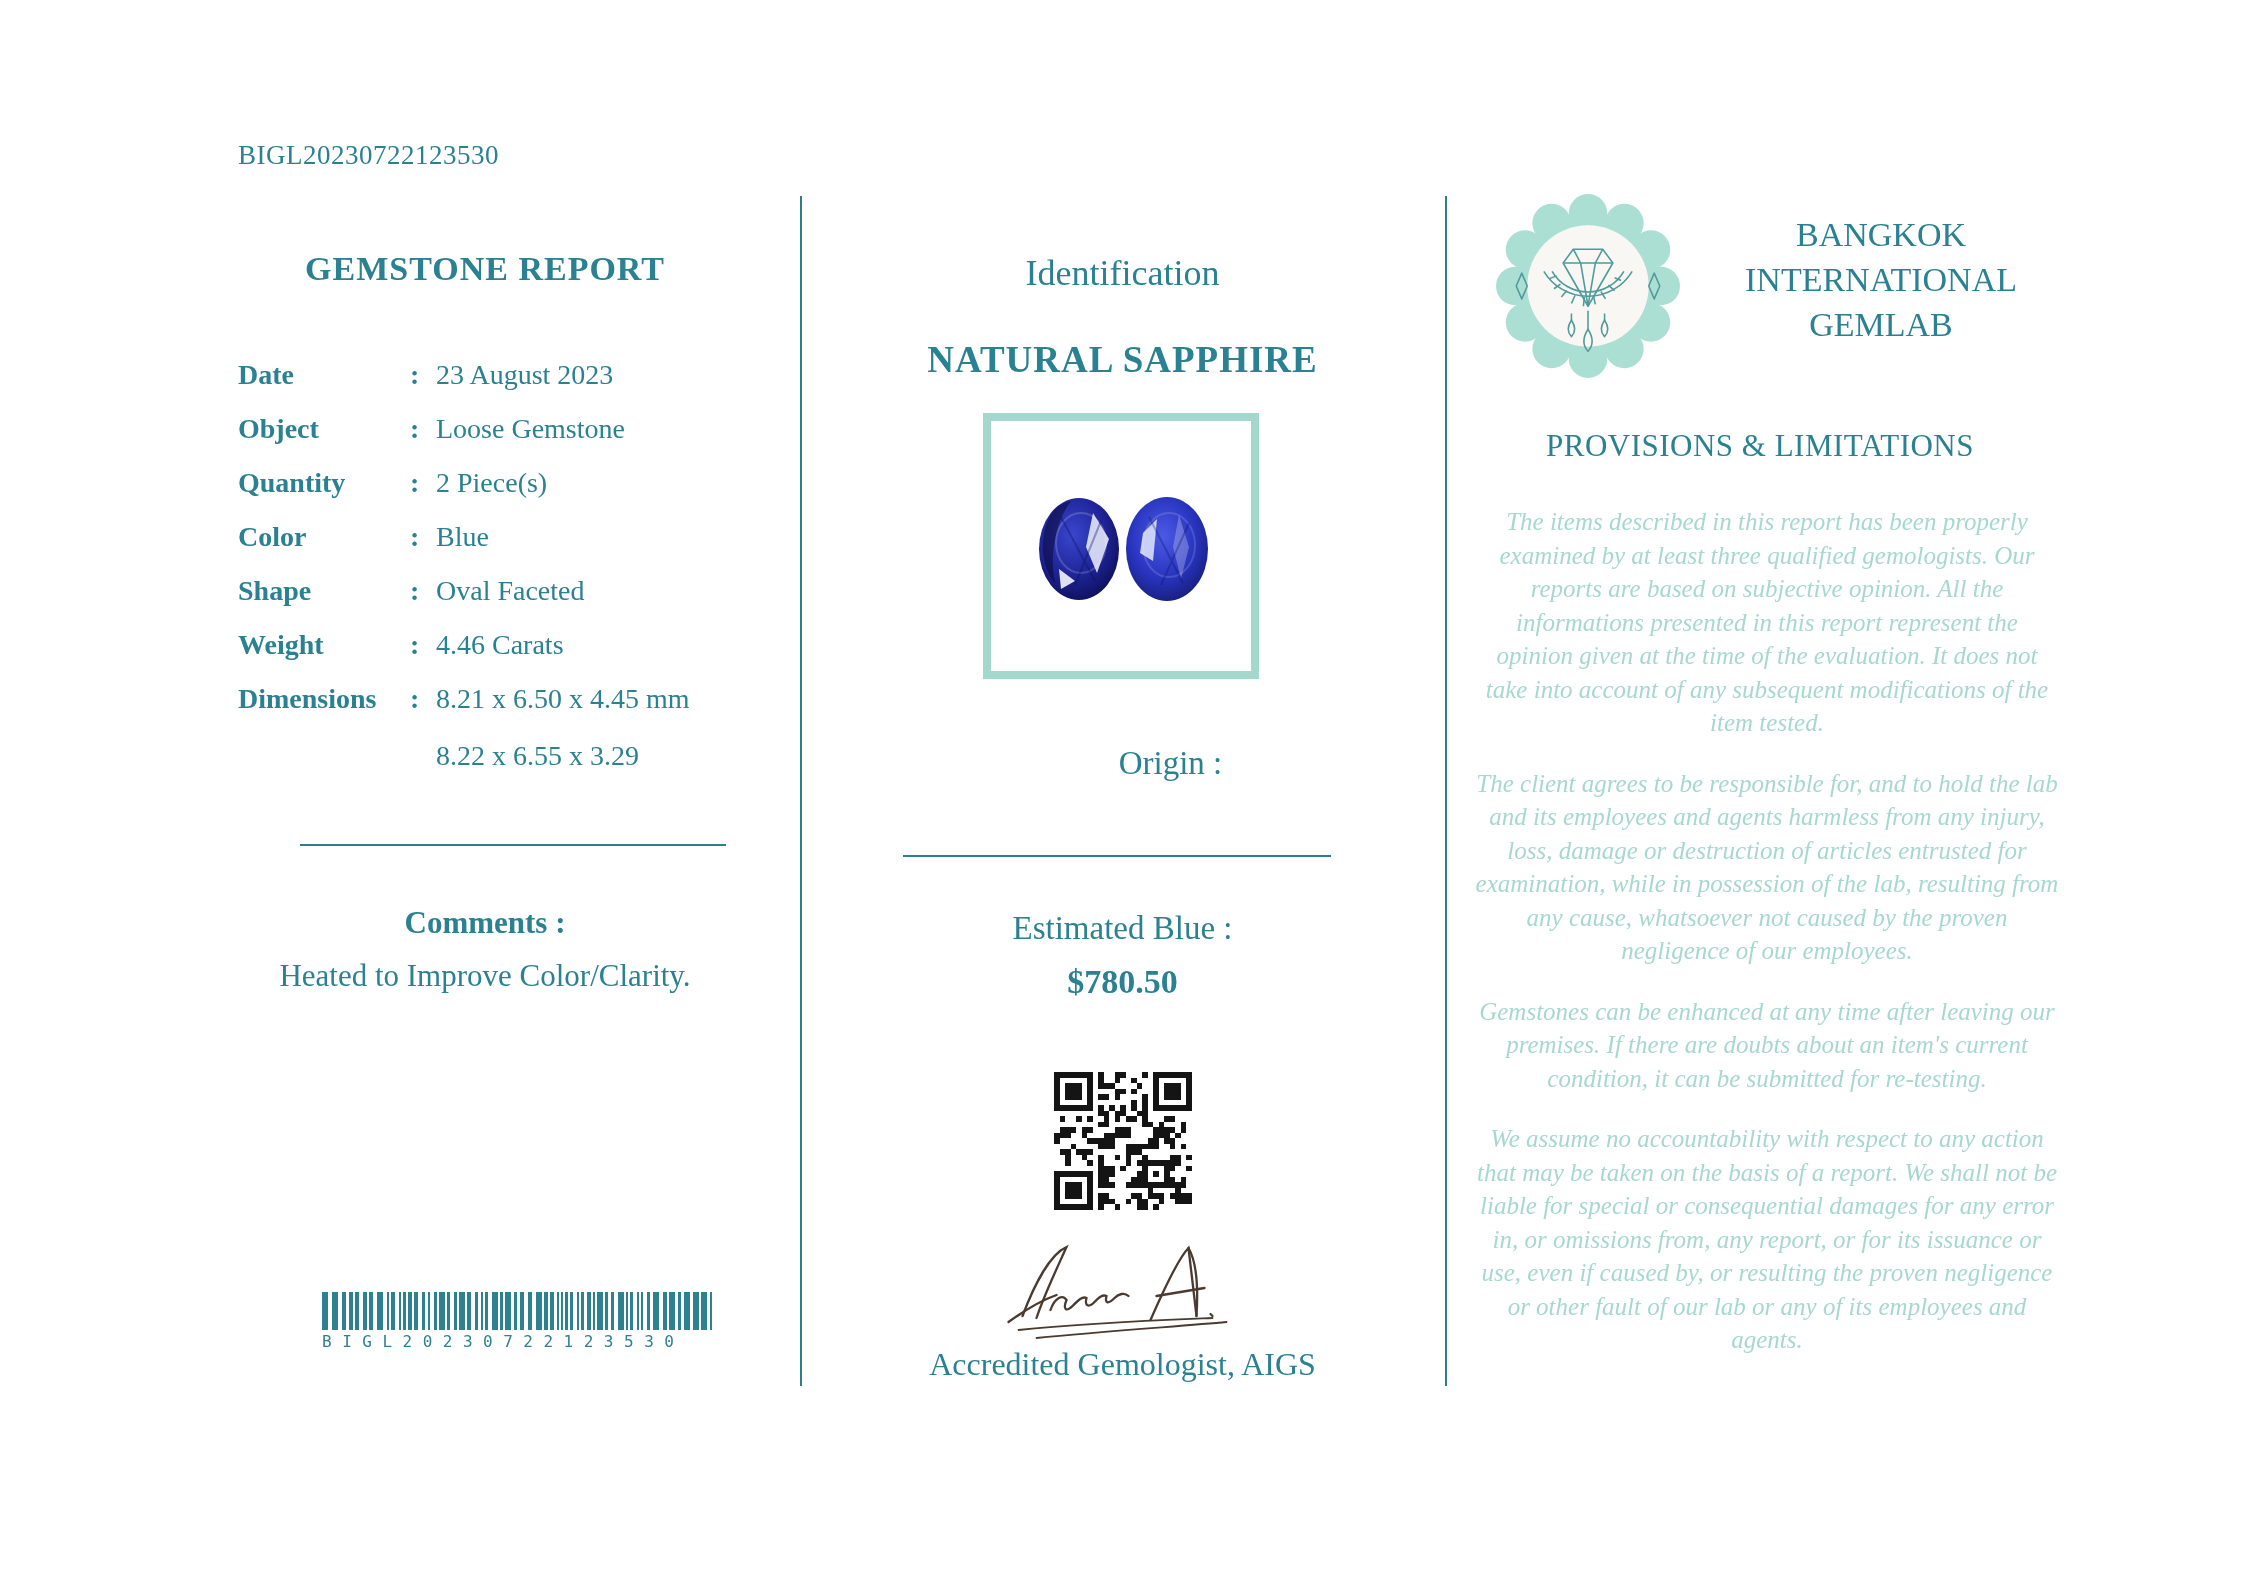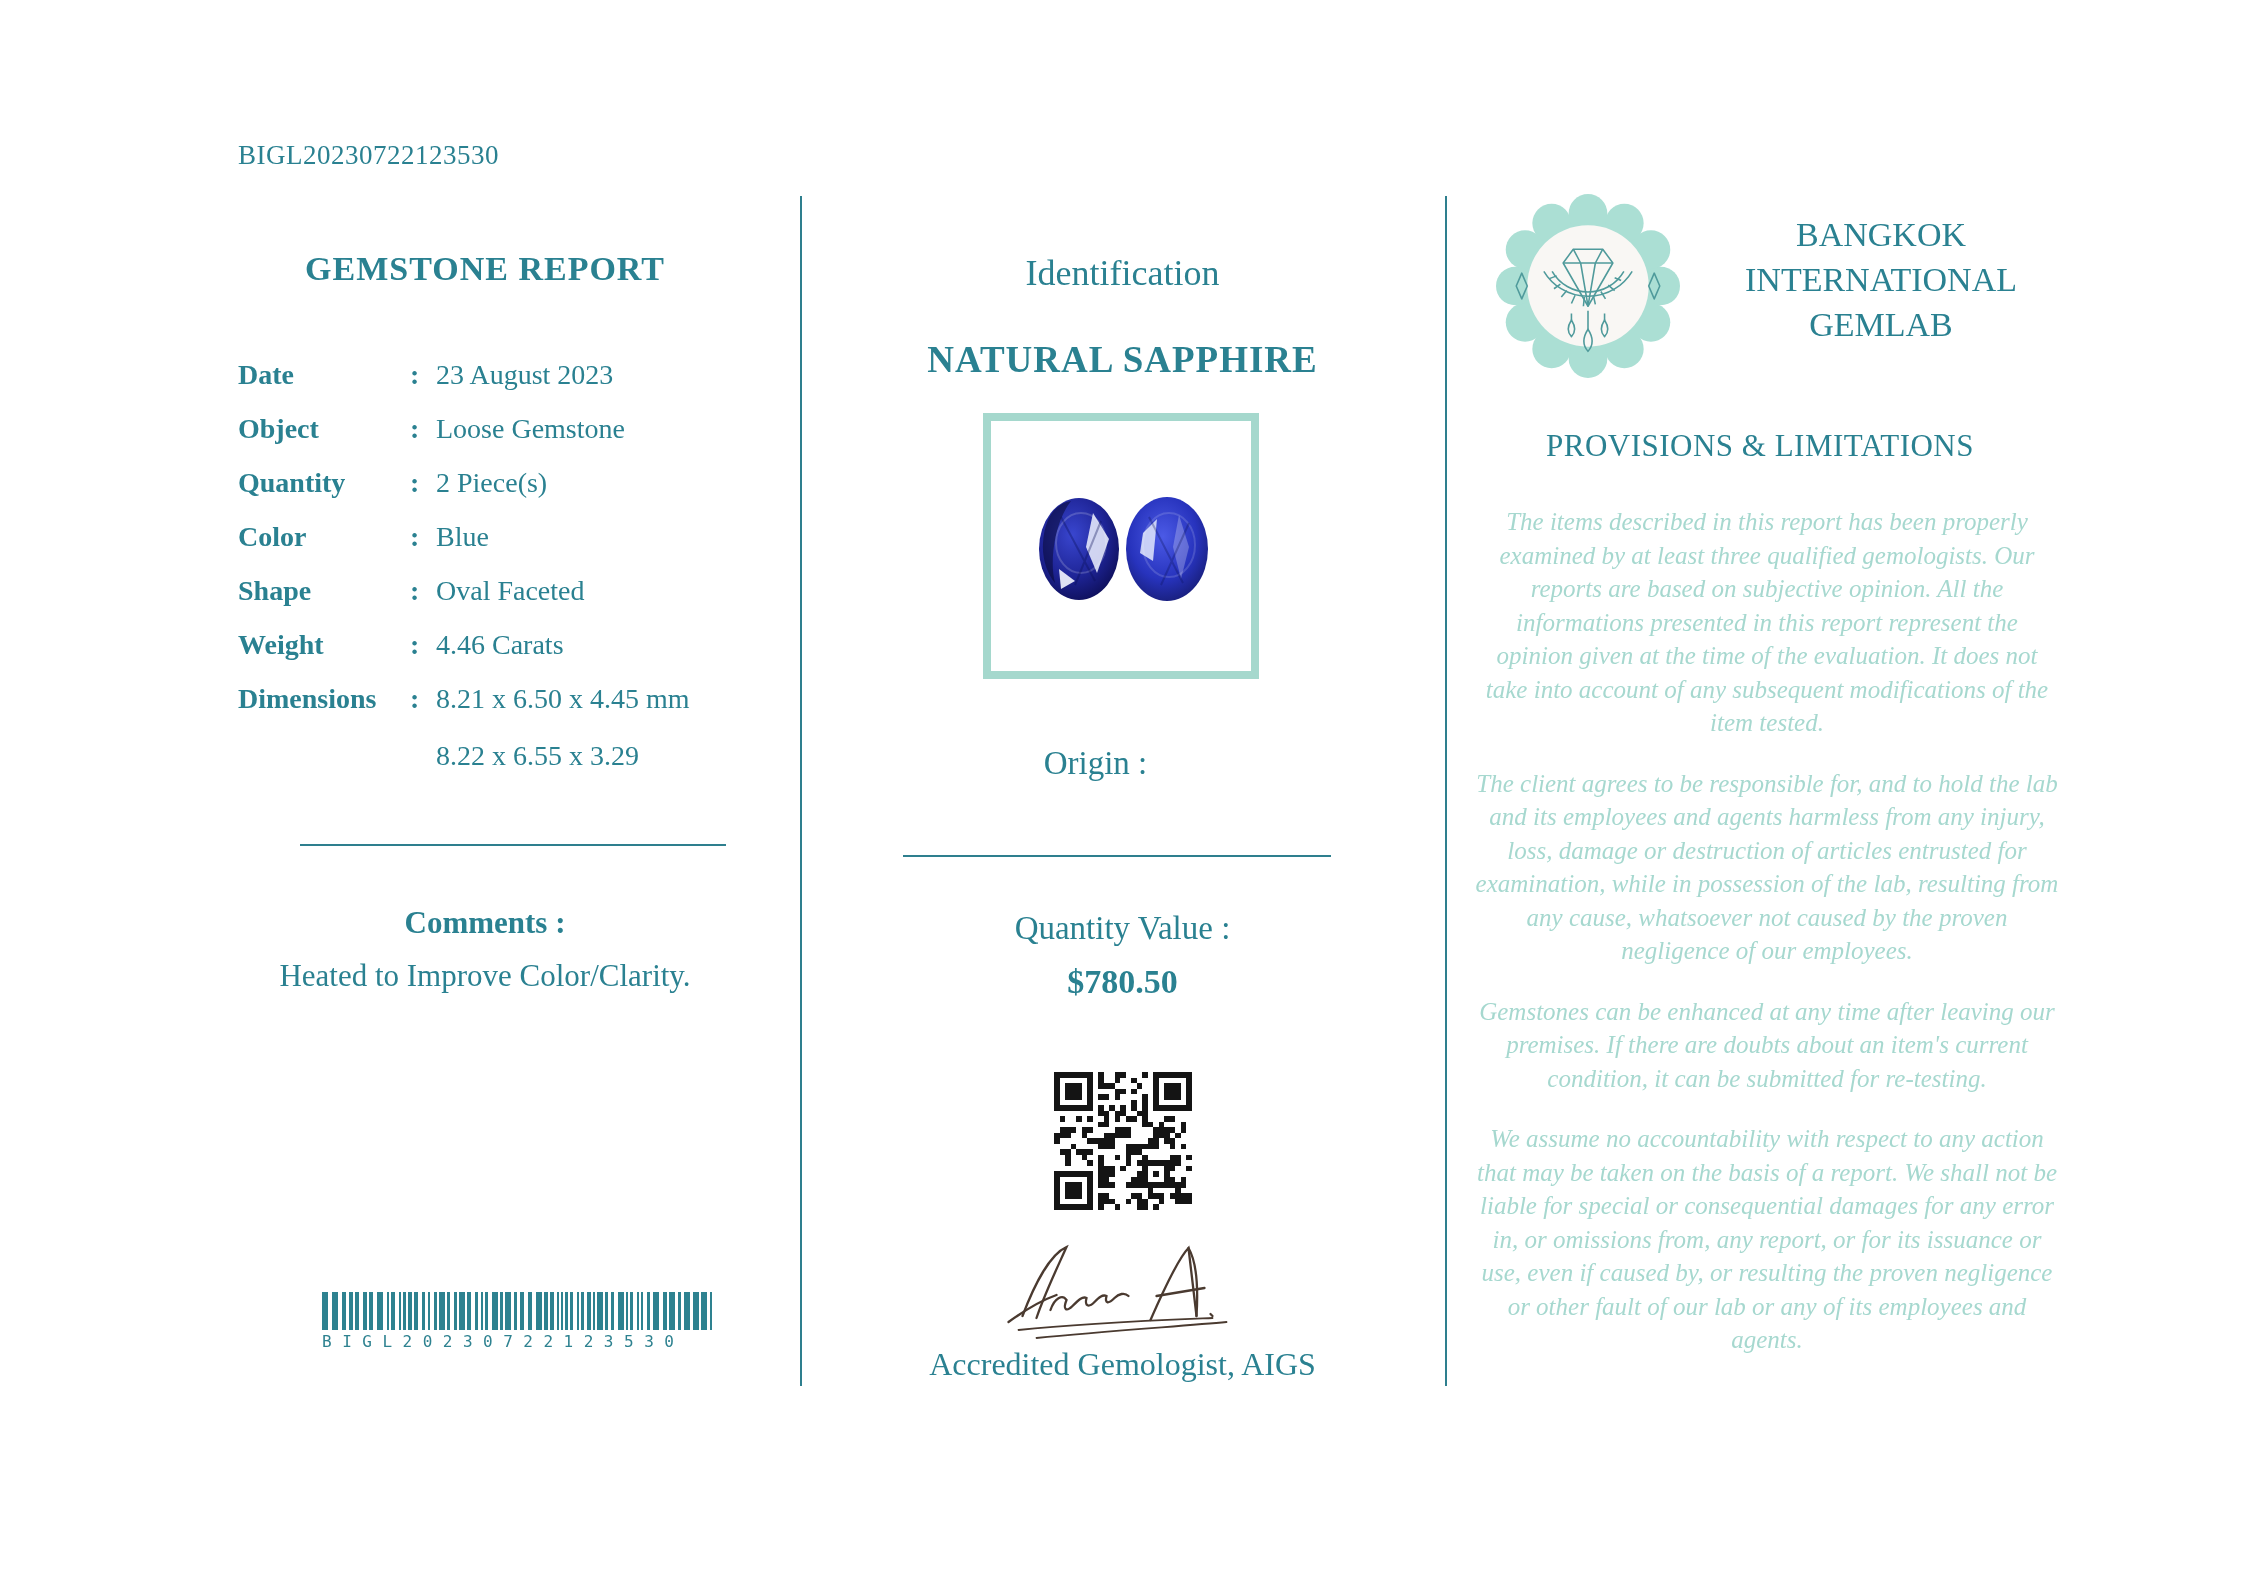--- a/index.html
+++ b/index.html
@@ -29,21 +29,21 @@
   #barcode-bars{display:flex;height:38px;overflow:hidden;}
   #barcode-bars div{flex:none;height:100%;background:#2e8290;}
   #barcode-text{font-family:"DejaVu Sans Mono","Liberation Mono",monospace;font-size:16px;
     letter-spacing:10.5px;color:#2e8290;margin-top:2px;white-space:nowrap;}
 
   
   #identification-heading{left:800px;top:252px;width:645px;font-size:36px;}
   #identification-result{left:800px;top:338px;width:645px;font-size:37px;font-weight:bold;letter-spacing:1px;}
   #gem-frame{left:983px;top:413px;width:260px;height:250px;border:8px solid #a5d8cd;background:#ffffff;
     display:flex;align-items:center;justify-content:center;}
-  #origin-label{left:773px;top:745px;width:645px;font-size:33px;}
+  #origin-label{left:848px;top:745px;width:645px;font-size:33px;}
   #origin-value{left:800px;top:800px;width:645px;font-size:36px;font-weight:bold;letter-spacing:1px;}
   #origin-divider{left:903px;top:855px;width:428px;height:2px;background:#2e7f8e;}
   #estimated-label{left:800px;top:910px;width:645px;font-size:33px;}
   #estimated-value{left:800px;top:963px;width:645px;font-size:34px;font-weight:bold;}
   #qr{left:1054px;top:1072px;width:137.5px;height:137.5px;display:grid;
     grid-template-columns:repeat(25,5.5px);grid-template-rows:repeat(25,5.5px);background:#ffffff;}
   #qr div{background:#141414;}
   #signature-box{left:985px;top:1238px;width:275px;height:105px;}
   #gemologist-title{left:800px;top:1346px;width:645px;font-size:32px;}
 
@@ -207,21 +207,21 @@
         <polygon points="152,112 166,98 162,140 149,132" fill="#eef2ff" opacity="0.8"></polygon>
         <polygon points="188,94 198,126 190,158 182,126" fill="#ffffff" opacity="0.25"></polygon>
         <ellipse cx="178" cy="124" rx="26" ry="32" fill="none" stroke="#ffffff" stroke-opacity="0.15" stroke-width="2"></ellipse>
         <path d="M158,96 L192,162 M198,102 L170,164" stroke="#0a0f55" stroke-opacity="0.3" stroke-width="2" fill="none"></path>
       </g>
     </svg>
   </div>
 
   <div class="abs center" id="origin-label">Origin :</div>
   <div class="abs" id="origin-divider"></div>
-  <div class="abs center" id="estimated-label">Quantity Value :</div>
+  <div class="abs center" id="estimated-label">Estimated Blue :</div>
   <div class="abs center" id="estimated-value">$780.50</div>
 
   <div class="abs" id="qr">
       <div style="grid-column:1;grid-row:1"></div>
       <div style="grid-column:2;grid-row:1"></div>
       <div style="grid-column:3;grid-row:1"></div>
       <div style="grid-column:4;grid-row:1"></div>
       <div style="grid-column:5;grid-row:1"></div>
       <div style="grid-column:6;grid-row:1"></div>
       <div style="grid-column:7;grid-row:1"></div>

